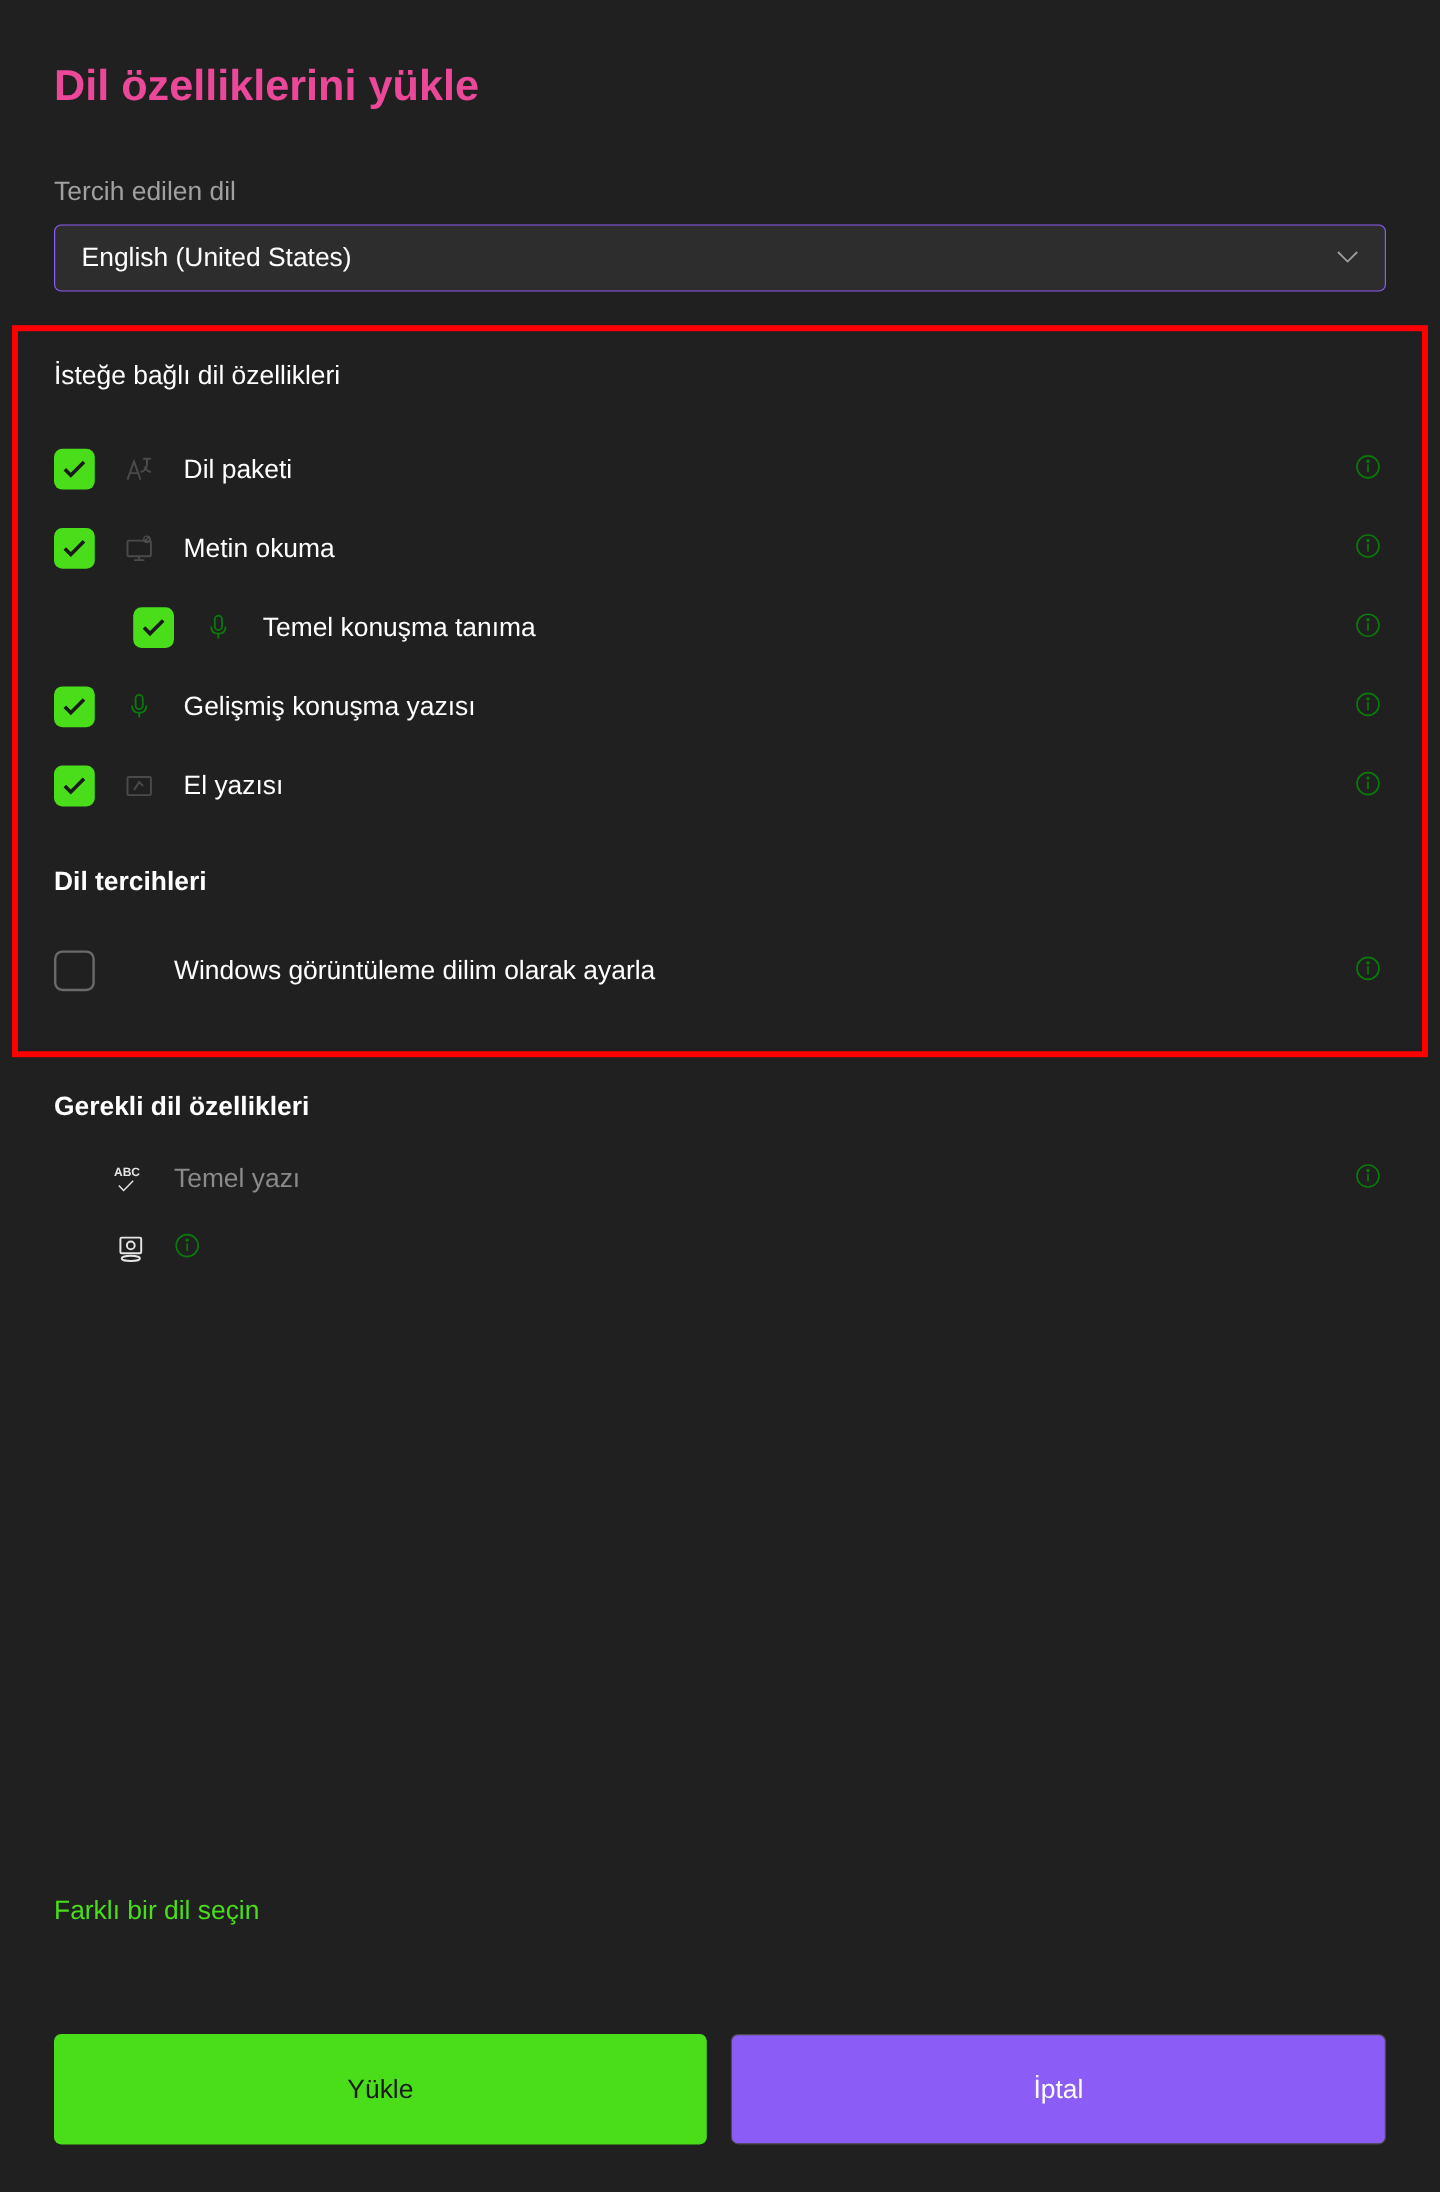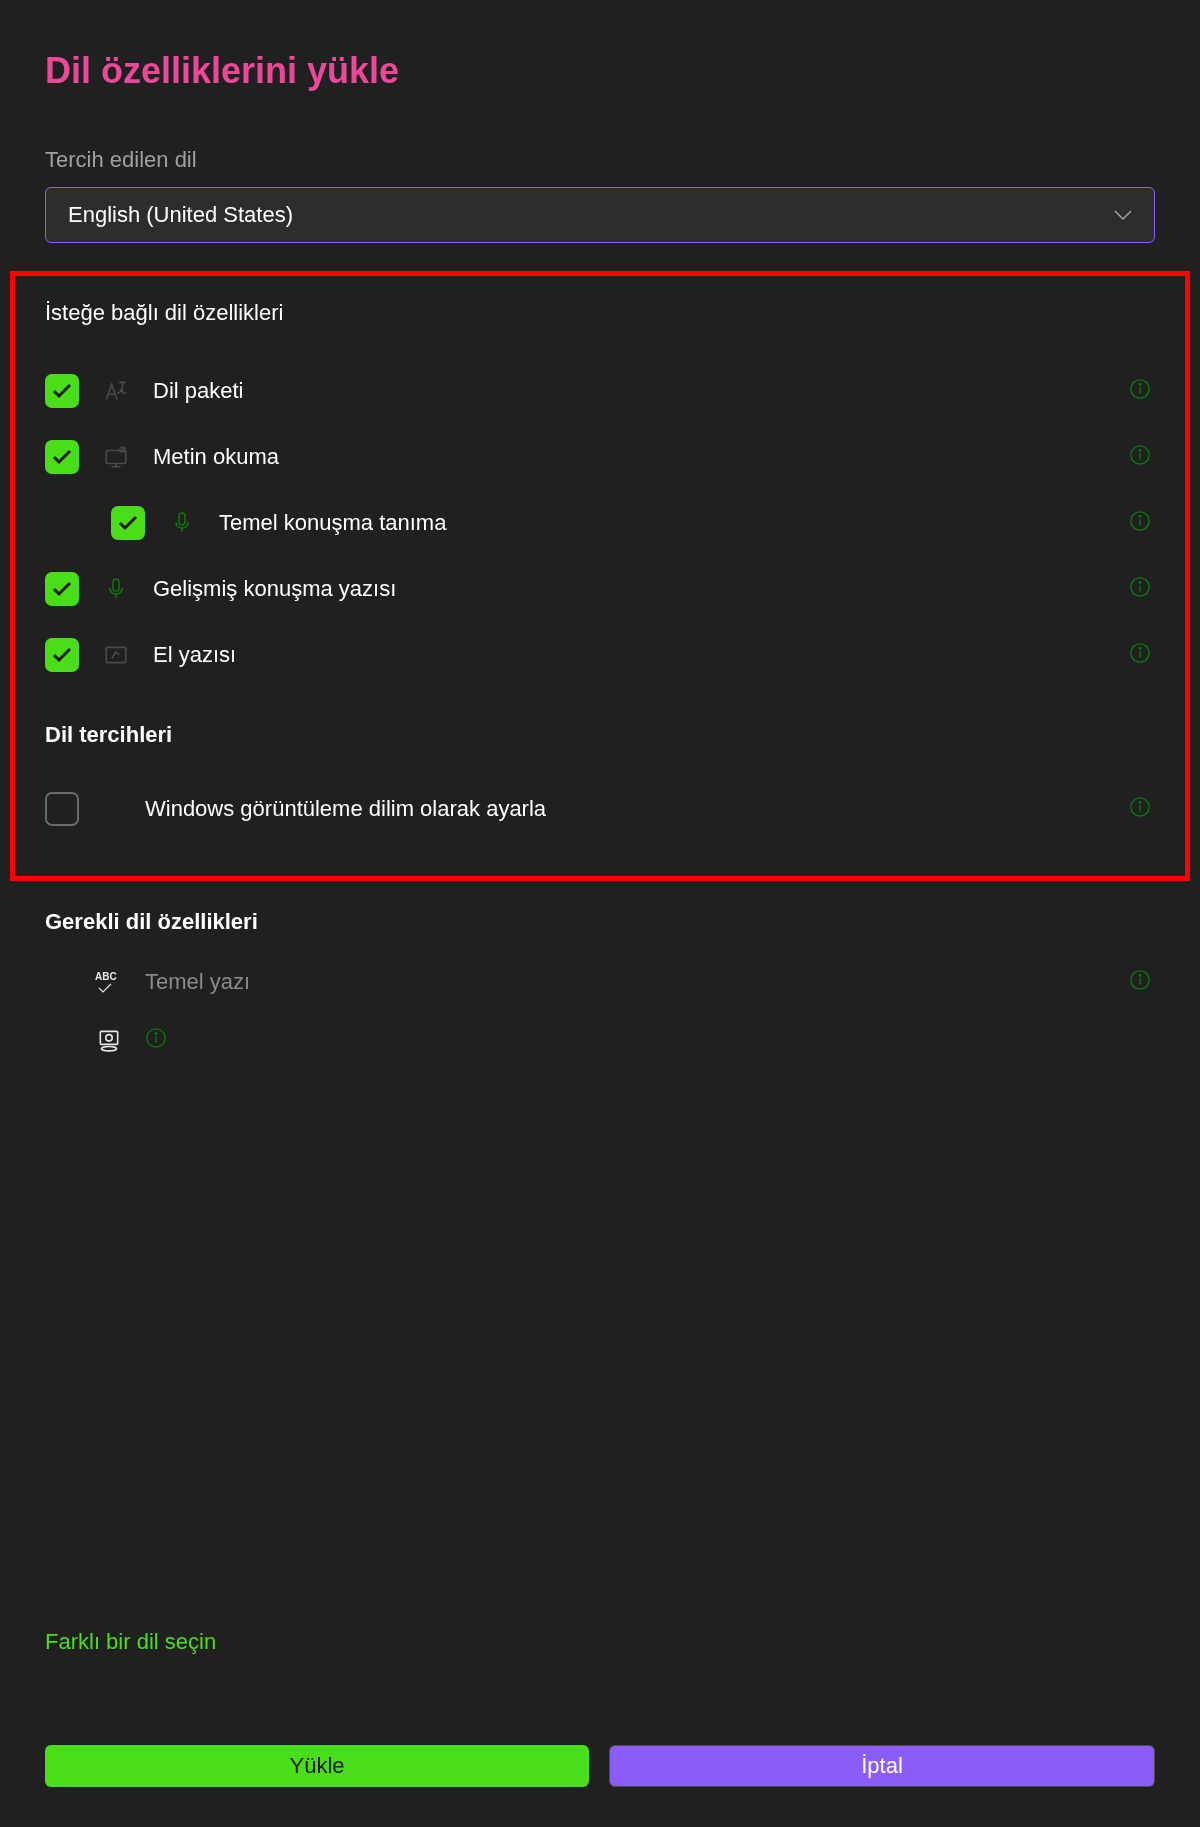--- a/index.html
+++ b/index.html
@@ -158,21 +158,21 @@
       margin-top: auto;
       padding-top: 30px;
     }
     .button-bar {
       display: flex;
       gap: 20px;
       margin-top: 90px;
     }
     .btn {
       flex: 1;
-      padding: 7px 0;
+      padding: 32px 0;
       border-radius: 6px;
       font-size: 22px;
       font-weight: 400;
       border: none;
       cursor: pointer;
       text-align: center;
     }
     .btn-primary {
       background: #4ade1a;
       color: #1a1a1a;

